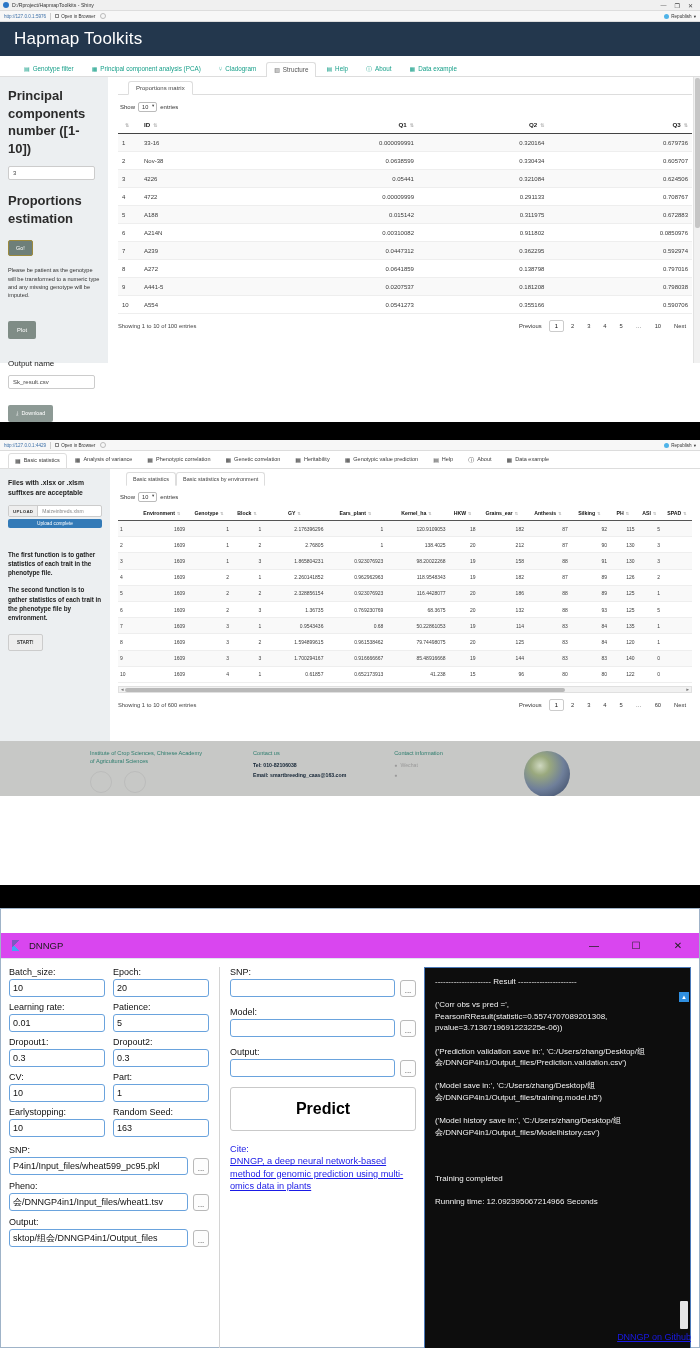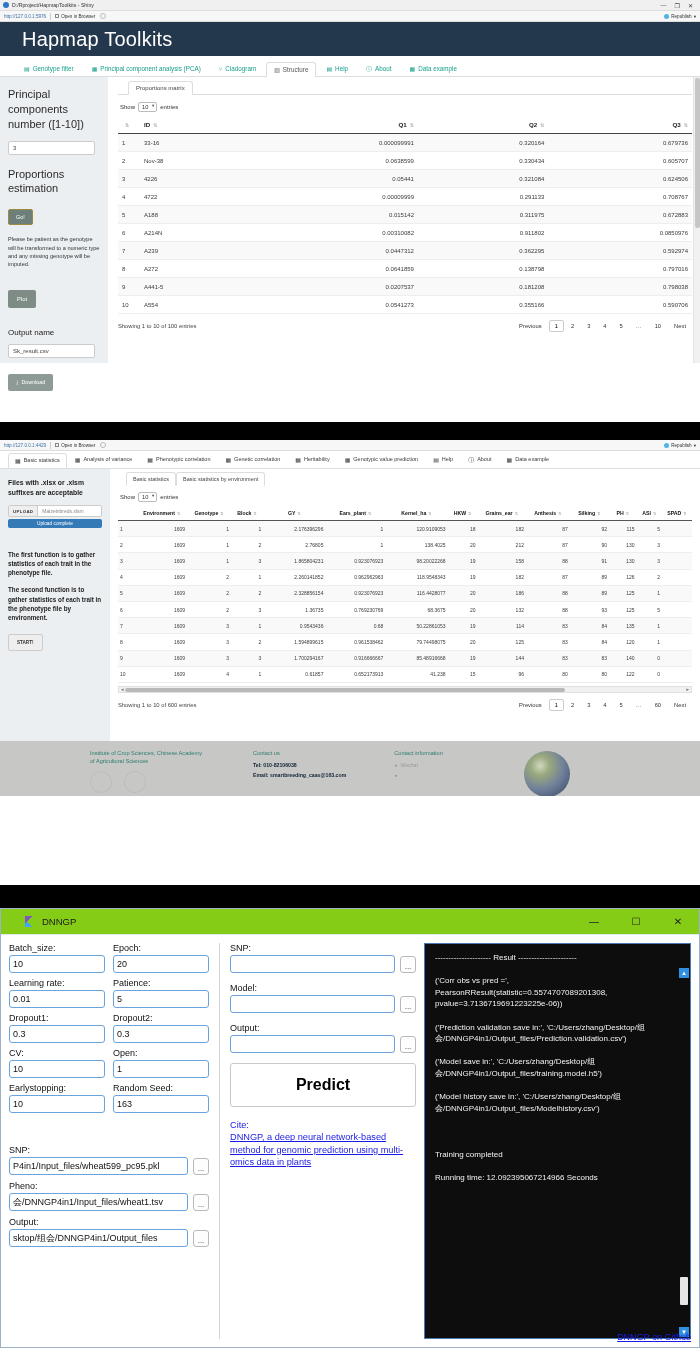--- a/index.html
+++ b/index.html
@@ -30,37 +30,37 @@
   .openbr { color:#333; display:flex; align-items:center; gap:2px; }
   .openbr .sq { width:4px;height:4px;border:1px solid #888; display:inline-block;}
   .refresh-ico { width:6px;height:6px;border:1px solid #bbb;border-radius:50%;margin-left:5px;}
   .republish { margin-left:auto; display:flex; align-items:center; gap:2px; color:#333; font-size:4.6px;}
   .republish .dot { width:5px;height:5px;border-radius:50%;background:#4fb3e8; display:inline-block;}
 
   .app1-header {
     background:#23374d; color:#fff; height:34px;
     display:flex; align-items:center; padding-left:10px;
   }
-  .app1-header h1 { margin:12px; font-size:20px; font-weight:400; letter-spacing:.2px;}
+  .app1-header h1 { margin:4px; font-size:17px; font-weight:400; letter-spacing:.2px;}
 
   .navtabs {
     display:flex; align-items:flex-end; border-bottom:1px solid #ddd;
     background:#fff; height:21px; padding-left:16px; gap:2px;
   }
   .navtab {
     font-size:6.3px; color:#18a08a; padding:4px 7px; display:flex; align-items:center; gap:3px;
     border:1px solid transparent; border-bottom:none; white-space:nowrap; cursor:pointer;
     line-height:1;
   }
   .navtab.active { background:#fff; border-color:#ddd; border-radius:3px 3px 0 0; color:#555; margin-bottom:-1px;}
   .ti { font-size:6px; display:inline-block; }
 
   .body1 { display:flex; height:286px; }
   .side1 { width:108px; background:#eceff1; padding:10px 8px; flex:none; }
-  .side1 h3 { margin:0 0 9px 0; font-size:11px; color:#2b2b2b; font-weight:normal; line-height:1.35;}
+  .side1 h3 { margin:0 0 9px 0; font-size:13px; color:#2b2b2b; font-weight:bold; line-height:1.35;}
   .side1 .fld {
     width:95%; height:14px; background:#fff; border:1px solid #ccc; border-radius:2px;
     font-size:6px; color:#444; display:flex; align-items:center; padding:0 4px; margin-bottom:12px;
   }
   .btn-go {
     background:#6e7f79; color:#fff; border:1px solid #9c8a3e; border-radius:2px;
     font-size:5.4px; padding:4px 7px; display:inline-block; margin-bottom:10px; cursor:pointer;
   }
   .side1 p.note { font-size:5.6px; color:#333; line-height:1.5; margin:0 0 18px 0;}
   .btn-plot {
@@ -149,22 +149,22 @@
   .fc h5 { margin:0 0 5px 0; font-size:5.6px; color:#2d7d6e; font-weight:normal; line-height:1.5; max-width:115px;}
   .fc .line { font-size:5.2px; color:#123; font-weight:bold; margin-bottom:4px;}
   .fc .muted { font-size:5.2px; color:#9a9a9a; display:flex; align-items:center; gap:3px; margin-bottom:4px;}
   .seal { width:22px;height:22px;border:1px solid #b0b0b0;border-radius:50%; opacity:.5; display:inline-block; margin-right:8px;}
   .globe { position:absolute; right:130px; top:10px; width:46px;height:46px;border-radius:50%;
            background:radial-gradient(circle at 35% 32%, #cfd8c0 0%, #9aa97e 22%, #6f7f9a 55%, #33415c 100%); }
 
   
   .win3 { position:absolute; left:0; top:908px; width:700px; height:440px; background:#fff;
           border:1px solid #9fb3c8; }
-  .tb3 { height:26px; background:#84cc16; display:flex; align-items:center; padding-left:24px;
-         border-bottom:1px solid #dfe7ef;}
+  .tb3 { height:26px; background:#d946ef; display:flex; align-items:center; padding-left:11px;
+         border-bottom:1px solid #dfe7ef;margin-top:24px;}
   .tb3 .icon { width:11px;height:11px; margin-right:6px; background:
       linear-gradient(135deg,#7e57c2 0 35%, transparent 35%),
       linear-gradient(45deg,#42a5f5 0 35%, transparent 35%); }
   .tb3 .t { font-size:9.5px; color:#1b1b1b; }
   .tb3 .wbtns { margin-left:auto; display:flex; }
   .tb3 .wb { width:42px;height:26px; display:flex; align-items:center; justify-content:center; font-size:10px; color:#222; cursor:pointer;}
 
   .body3 { display:flex; padding:8px 8px 0 8px; gap:8px; height:404px;}
   .col3 { width:96px; flex:none; }
   .lbl3 { font-size:9px; color:#111; margin:0 0 2px 0; }
@@ -721,21 +721,21 @@
         <div class="lbl3">Earlystopping:</div>
         <div class="inp3">10</div>
       </div>
     <div class="col3" id="p3c2">
         <div class="lbl3">Epoch:</div>
         <div class="inp3">20</div>
         <div class="lbl3">Patience:</div>
         <div class="inp3">5</div>
         <div class="lbl3">Dropout2:</div>
         <div class="inp3">0.3</div>
-        <div class="lbl3">Open:</div>
+        <div class="lbl3">Part:</div>
         <div class="inp3">1</div>
         <div class="lbl3">Random Seed:</div>
         <div class="inp3">163</div>
       </div>
     <div class="divider3"></div>
 
     <div class="col3b">
       <div id="p3predict">
           <div class="lbl3">SNP:</div>
           <div class="filerow">

